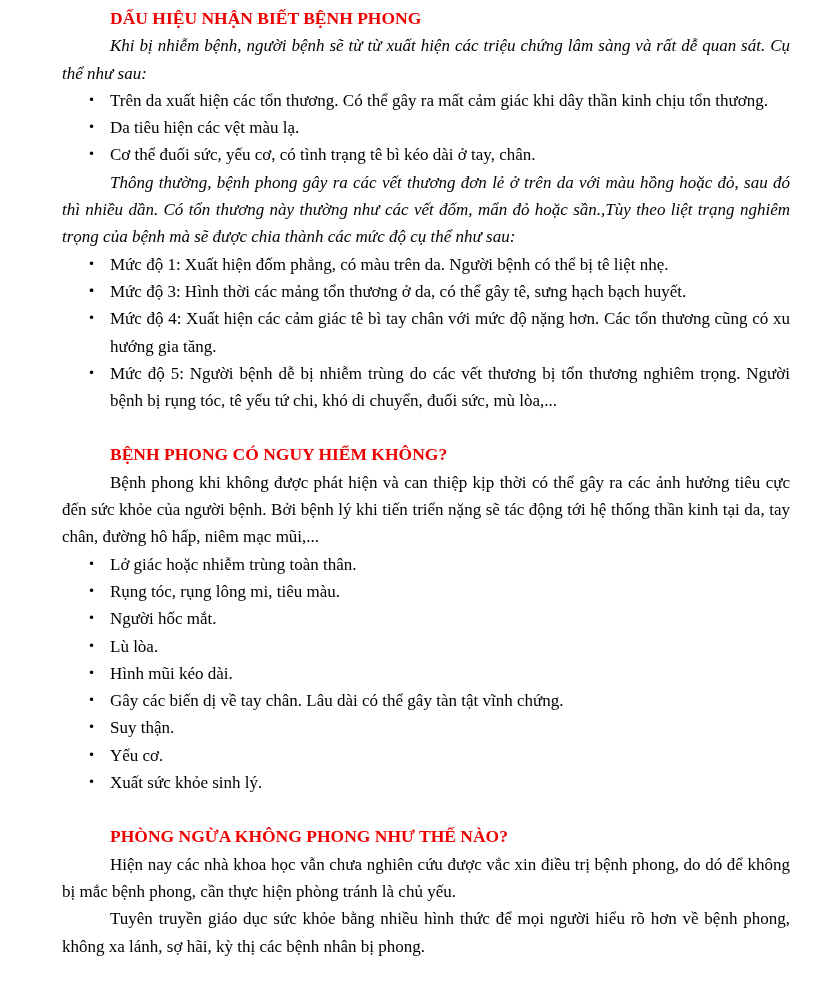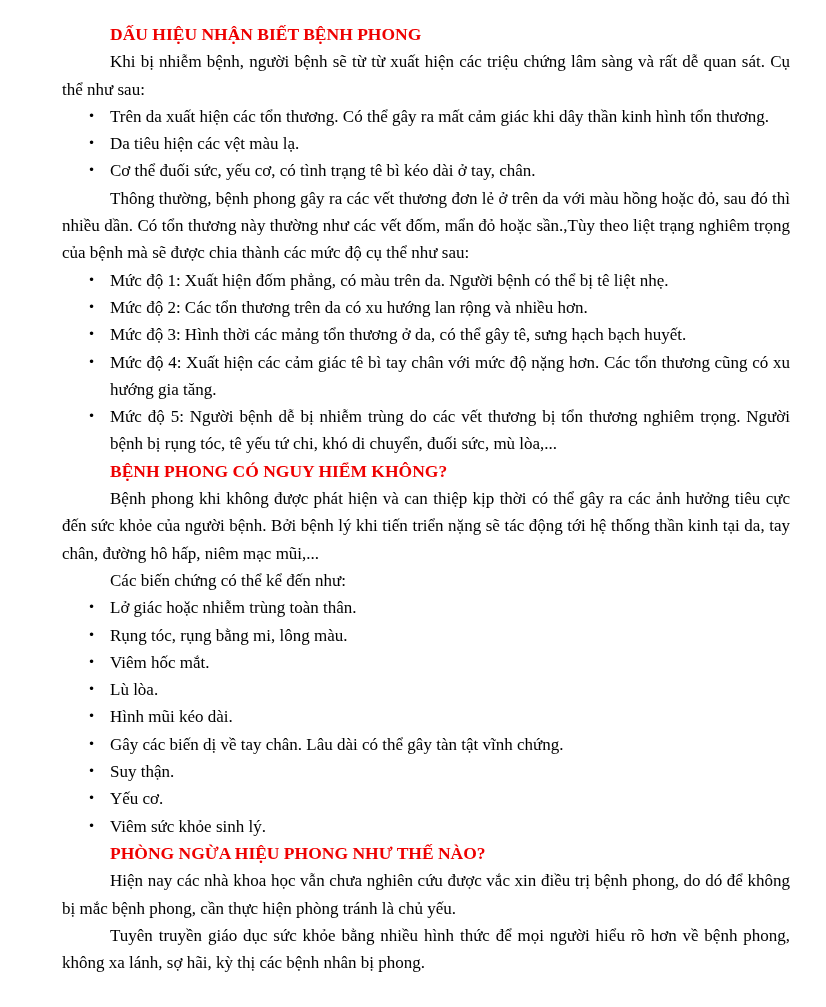--- a/index.html
+++ b/index.html
@@ -5,42 +5,44 @@
   html, body {
     margin: 0;
     padding: 0;
     background: #ffffff;
   }
   .page {
     width: 826px;
     height: 1007px;
     box-sizing: border-box;
     background: #ffffff;
-    padding: 21px 36px 10px 62px;
+    padding: 5px 36px 10px 62px;
     font-family: "Liberation Serif", "DejaVu Serif", serif;
     font-size: 17px;
     line-height: 27.3px;
     color: #000000;
     overflow: hidden;
   }
   .heading {
     color: #ee0000;
     font-weight: bold;
     font-size: 17.5px;
     margin: 0 0 0 48px;
     text-align: left;
   }
   .heading.spaced {
+    margin-top: 27px;
   }
   p.para {
     margin: 0;
     text-indent: 48px;
     text-align: justify;
   }
   p.para.italic {
+    font-style: italic;
   }
   ul.bullets {
     list-style: none;
     margin: 0;
     padding: 0;
   }
   ul.bullets > li {
     position: relative;
     padding-left: 48px;
     text-align: justify;
@@ -57,72 +59,70 @@
 <body>
 
 <div class="page">
 
   <section>
     <h2 class="heading">DẤU HIỆU NHẬN BIẾT BỆNH PHONG</h2>
     <p class="para italic">Khi bị nhiễm bệnh, người bệnh sẽ từ từ xuất hiện các triệu chứng lâm sàng và rất dễ quan sát. Cụ thể như sau:</p>
     <ul class="bullets">
       <li>
         <span class="marker">•</span>
-        <span>Trên da xuất hiện các tổn thương. Có thể gây ra mất cảm giác khi dây thần kinh hình tổn thương.</span>
+        <span>Trên da xuất hiện các tổn thương. Có thể gây ra mất cảm giác khi dây thần kinh chịu tổn thương.</span>
       </li>
       <li>
         <span class="marker">•</span>
         <span>Da tiêu hiện các vệt màu lạ.</span>
       </li>
       <li>
         <span class="marker">•</span>
         <span>Cơ thể đuối sức, yếu cơ, có tình trạng tê bì kéo dài ở tay, chân.</span>
       </li>
     </ul>
     <p class="para italic">Thông thường, bệnh phong gây ra các vết thương đơn lẻ ở trên da với màu hồng hoặc đỏ, sau đó thì nhiều dần. Có tổn thương này thường như các vết đốm, mẩn đỏ hoặc sần.,Tùy theo liệt trạng nghiêm trọng của bệnh mà sẽ được chia thành các mức độ cụ thể như sau:</p>
     <ul class="bullets">
       <li>
         <span class="marker">•</span>
         <span>Mức độ 1: Xuất hiện đốm phẳng, có màu trên da. Người bệnh có thể bị tê liệt nhẹ.</span>
       </li>
       <li>
         <span class="marker">•</span>
-        <span>Mức độ 2: Các tổn thương trên da có xu hướng lan rộng và nhiều hơn.</span>
       </li>
       <li>
         <span class="marker">•</span>
         <span>Mức độ 3: Hình thời các mảng tổn thương ở da, có thể gây tê, sưng hạch bạch huyết.</span>
       </li>
       <li>
         <span class="marker">•</span>
         <span>Mức độ 4: Xuất hiện các cảm giác tê bì tay chân với mức độ nặng hơn. Các tổn thương cũng có xu hướng gia tăng.</span>
       </li>
       <li>
         <span class="marker">•</span>
         <span>Mức độ 5: Người bệnh dễ bị nhiễm trùng do các vết thương bị tổn thương nghiêm trọng. Người bệnh bị rụng tóc, tê yếu tứ chi, khó di chuyển, đuối sức, mù lòa,...</span>
       </li>
     </ul>
   </section>
 
   <section>
     <h2 class="heading spaced">BỆNH PHONG CÓ NGUY HIỂM KHÔNG?</h2>
     <p class="para">Bệnh phong khi không được phát hiện và can thiệp kịp thời có thể gây ra các ảnh hưởng tiêu cực đến sức khỏe của người bệnh. Bởi bệnh lý khi tiến triển nặng sẽ tác động tới hệ thống thần kinh tại da, tay chân, đường hô hấp, niêm mạc mũi,...</p>
-    <p class="para">Các biến chứng có thể kể đến như:</p>
     <ul class="bullets">
       <li>
         <span class="marker">•</span>
         <span>Lở giác hoặc nhiễm trùng toàn thân.</span>
       </li>
       <li>
         <span class="marker">•</span>
-        <span>Rụng tóc, rụng bằng mi, lông màu.</span>
+        <span>Rụng tóc, rụng lông mi, tiêu màu.</span>
       </li>
       <li>
         <span class="marker">•</span>
-        <span>Viêm hốc mắt.</span>
+        <span>Người hốc mắt.</span>
       </li>
       <li>
         <span class="marker">•</span>
         <span>Lù lòa.</span>
       </li>
       <li>
         <span class="marker">•</span>
         <span>Hình mũi kéo dài.</span>
       </li>
       <li>
@@ -132,25 +132,25 @@
       <li>
         <span class="marker">•</span>
         <span>Suy thận.</span>
       </li>
       <li>
         <span class="marker">•</span>
         <span>Yếu cơ.</span>
       </li>
       <li>
         <span class="marker">•</span>
-        <span>Viêm sức khỏe sinh lý.</span>
+        <span>Xuất sức khỏe sinh lý.</span>
       </li>
     </ul>
   </section>
 
   <section>
-    <h2 class="heading spaced">PHÒNG NGỪA HIỆU PHONG NHƯ THẾ NÀO?</h2>
+    <h2 class="heading spaced">PHÒNG NGỪA KHÔNG PHONG NHƯ THẾ NÀO?</h2>
     <p class="para">Hiện nay các nhà khoa học vẫn chưa nghiên cứu được vắc xin điều trị bệnh phong, do dó để không bị mắc bệnh phong, cần thực hiện phòng tránh là chủ yếu.</p>
     <p class="para">Tuyên truyền giáo dục sức khỏe bằng nhiều hình thức để mọi người hiểu rõ hơn về bệnh phong, không xa lánh, sợ hãi, kỳ thị các bệnh nhân bị phong.</p>
 
   </section>
 
 </div>
 
 </body></html>

